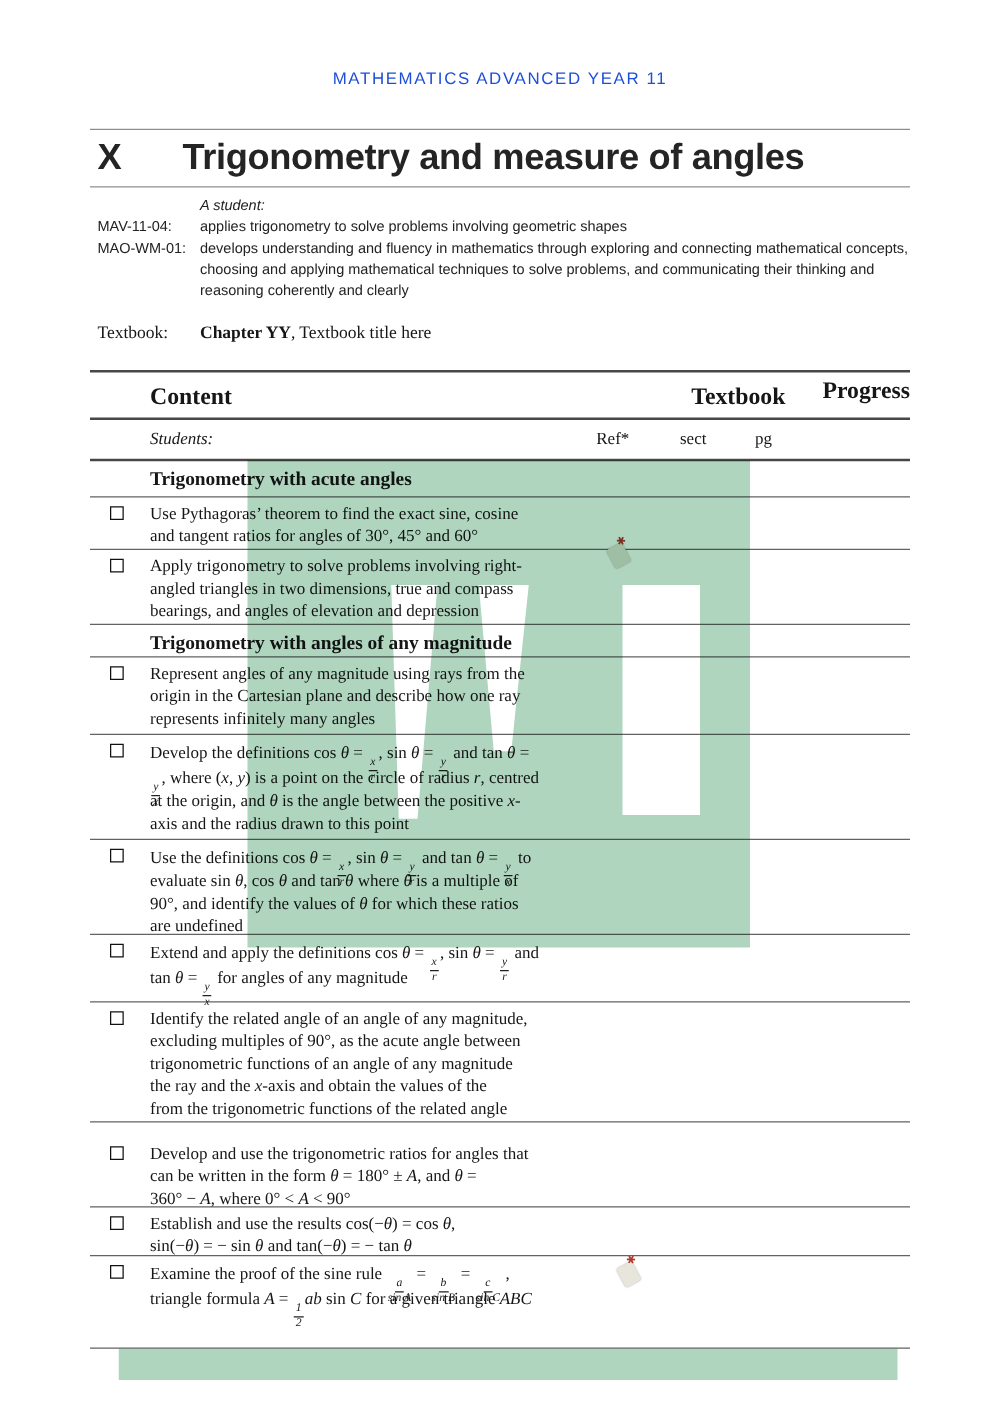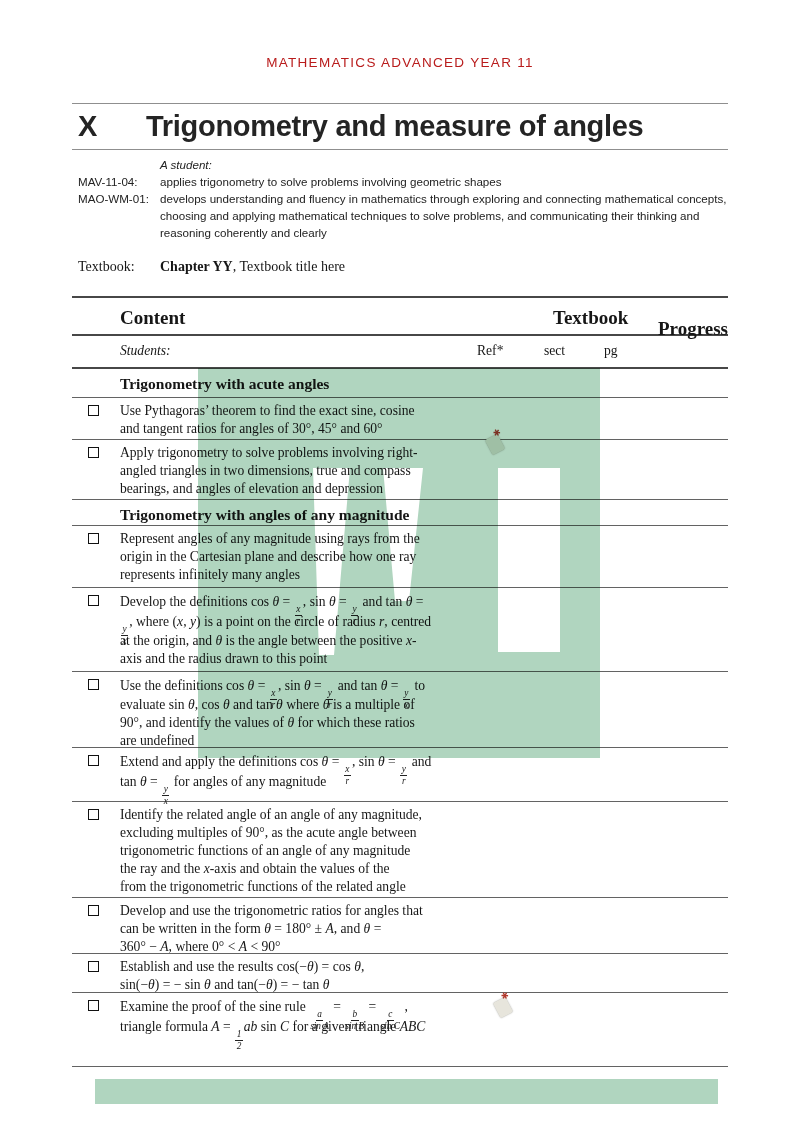--- a/index.html
+++ b/index.html
@@ -1,20 +1,20 @@
 <!DOCTYPE html>
 <html><head>
 <meta charset="utf-8">
 <style>
   html,body{margin:0;padding:0;background:#e9e9e9;}
   .page{position:relative;width:800px;height:1133px;background:#ffffff;margin:0 auto;overflow:hidden;
         font-family:"Liberation Serif",serif;color:#161616;}
   
   .doc-header{position:absolute;top:55px;left:0;right:0;text-align:center;
-    font-family:"Liberation Sans",sans-serif;font-size:13.5px;letter-spacing:1.3px;color:#b91c1c;}
+    font-family:"Liberation Sans",sans-serif;font-size:13.5px;letter-spacing:1.3px;color:#1d4ed8;}
   
   .title-bar{position:absolute;top:103px;left:72px;width:656px;height:47px;box-sizing:border-box;
     border-top:1.5px solid #8f8f8f;border-bottom:1.5px solid #8f8f8f;
     display:flex;align-items:center;font-family:"Liberation Sans",sans-serif;
     font-size:29px;font-weight:600;letter-spacing:-0.3px;color:#242424;}
   .title-bar .code{width:74px;padding-left:6px;box-sizing:border-box;}
   
   .outcomes{position:absolute;top:156px;left:72px;width:656px;
     font-family:"Liberation Sans",sans-serif;font-size:11.6px;line-height:17px;color:#222;}
   .orow{display:flex;}
@@ -80,21 +80,21 @@
 
   <div class="textbook-line">
     <span class="olabel">Textbook:</span>
     <span><b>Chapter YY</b><span>, Textbook title here</span></span>
   </div>
 
   <div class="tbl">
     <div class="row row-head">
       <span class="pos" style="left:48px;top:9px;">Content</span>
       <span class="pos" style="left:481px;top:9px;">Textbook</span>
-      <span class="pos" style="left:586px;top:20px;">Progress</span>
+      <span class="pos" style="left:586px;top:4px;">Progress</span>
     </div>
     <div class="row row-sub">
       <span class="pos italic" style="left:48px;top:7px;">Students:</span>
       <span class="pos" style="left:405px;top:7px;">Ref*</span>
       <span class="pos" style="left:472px;top:7px;">sect</span>
       <span class="pos" style="left:532px;top:7px;">pg</span>
     </div>
     <div class="rows">
         <div class="row sec" style="height: 29px;">
           <div class="sec-t">Trigonometry with acute angles</div>
@@ -183,21 +183,21 @@
         <div class="row item" style="height: 96px;">
           <span class="cb"></span>
           <div class="txt">
             <div class="ln">Identify the related angle of an angle of any magnitude,</div>
             <div class="ln">excluding multiples of 90°, as the acute angle between</div>
             <div class="ln">trigonometric functions of an angle of any magnitude</div>
             <div class="ln">the ray and the <i>x</i>-axis and obtain the values of the</div>
             <div class="ln">from the trigonometric functions of the related angle</div>
           </div>
         </div>
-        <div class="row item" style="height: 56px;">
+        <div class="row item" style="height: 56px; margin-top: 12px;">
           <span class="cb"></span>
           <div class="txt">
             <div class="ln">Develop and use the trigonometric ratios for angles that</div>
             <div class="ln">can be written in the form <i>θ</i> = 180° ± <i>A</i>, and <i>θ</i> =</div>
             <div class="ln">360° − <i>A</i>, where 0° &lt; <i>A</i> &lt; 90°</div>
           </div>
         </div>
         <div class="row item" style="height: 39px;">
           <span class="cb"></span>
           <div class="txt">

